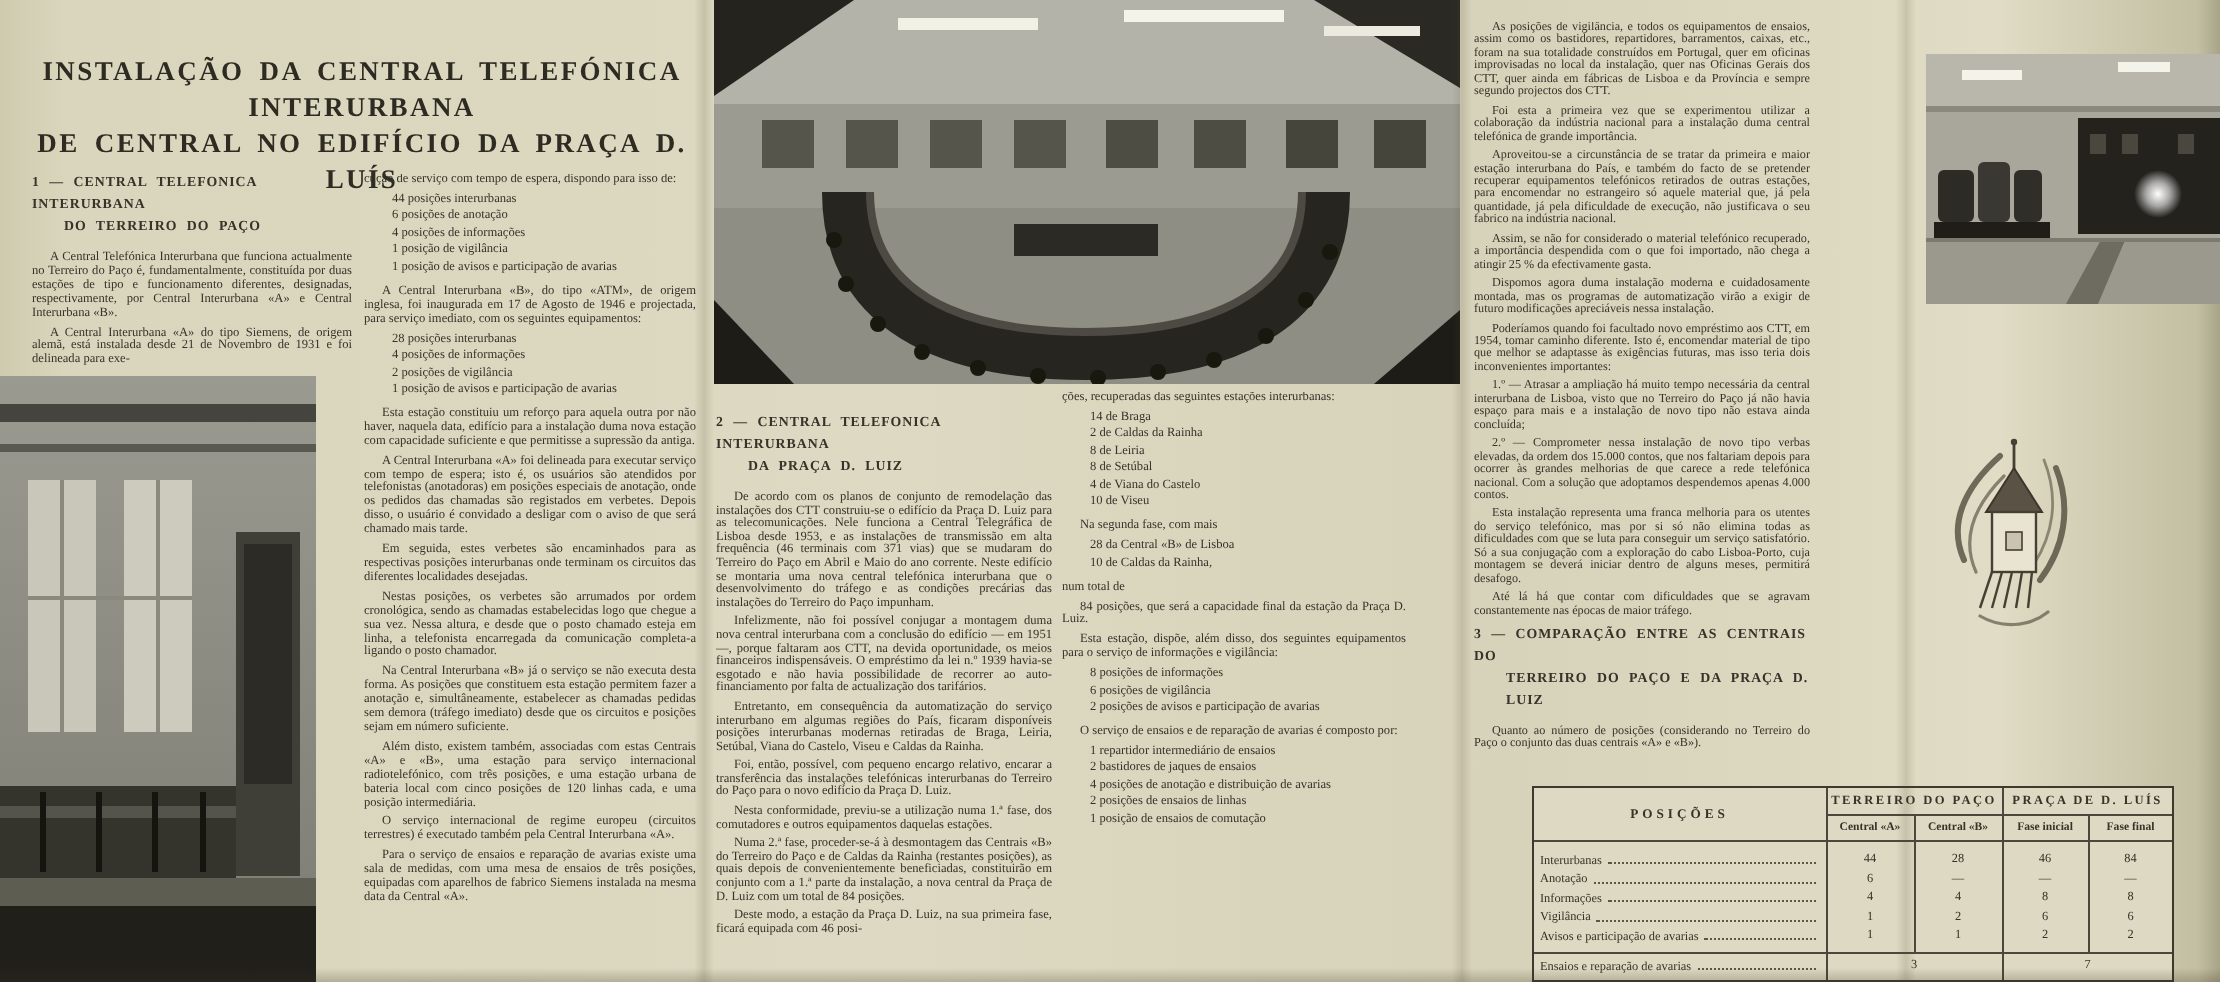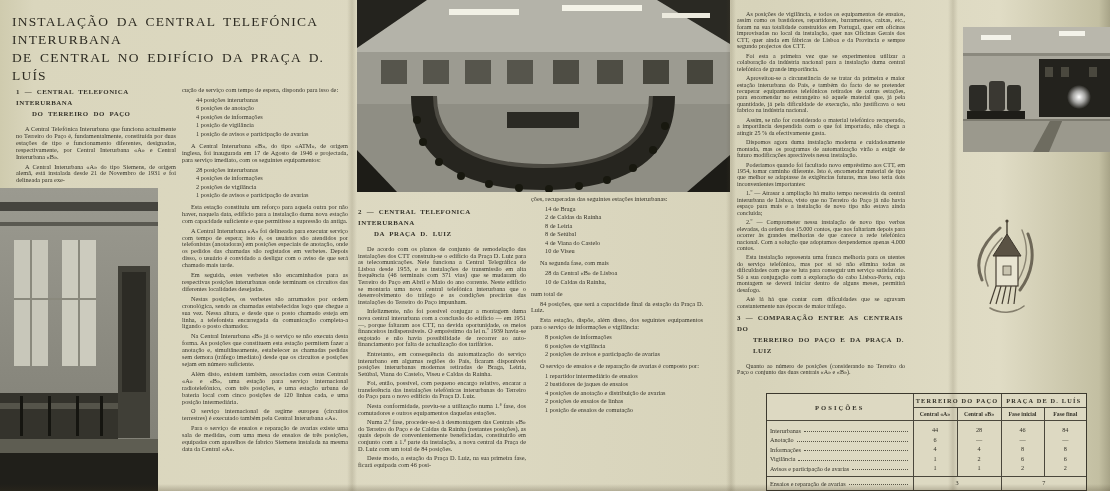--- a/index.html
+++ b/index.html
@@ -9,22 +9,22 @@
       linear-gradient(90deg,#cfcbae 0%,#dad6bd 3%,#ddd9c2 40%,#d7d3ba 68%,#e0dcc5 90%,#c3bfa2 99%,#a8a488 100%),
       #d9d5bc;
     font-family:"Liberation Serif","DejaVu Serif",serif;
     color:#35332a;
   }
   .page::after{content:"";position:absolute;left:0;right:0;bottom:0;height:7px;
     background:linear-gradient(180deg,rgba(0,0,0,0),rgba(60,50,30,.25));pointer-events:none;}
   .crease{position:absolute;top:0;bottom:0;width:10px;pointer-events:none;
     background:linear-gradient(90deg,rgba(0,0,0,0),rgba(80,70,45,.16),rgba(0,0,0,0));}
   .title{
-    position:absolute;left:12px;top:13px;width:338px;text-align:left;
-    font-weight:normal;font-size:13.5px;line-height:18px;letter-spacing:1.2px;
+    position:absolute;left:12px;top:27px;width:338px;text-align:center;
+    font-weight:bold;font-size:13.5px;line-height:18px;letter-spacing:1.2px;
     word-spacing:3px;color:#2d2b22;
   }
   .col{position:absolute;text-align:justify;font-size:6.3px;line-height:6.9px;overflow:hidden;}
   .para{margin:0 0 3px 0;text-indent:9px;}
   .para.noindent{text-indent:0;}
   .col-heading{font-weight:bold;font-size:6.9px;line-height:11px;letter-spacing:.5px;word-spacing:2.5px;margin:0 0 7px 0;text-align:left;}
   .col-heading .h-indent{margin-left:16px;}
   .plist{margin:2px 0 5px 14px;text-align:left;}
   .list-item{margin-bottom:1.6px;}
   .photo{position:absolute;display:block;line-height:0;}

